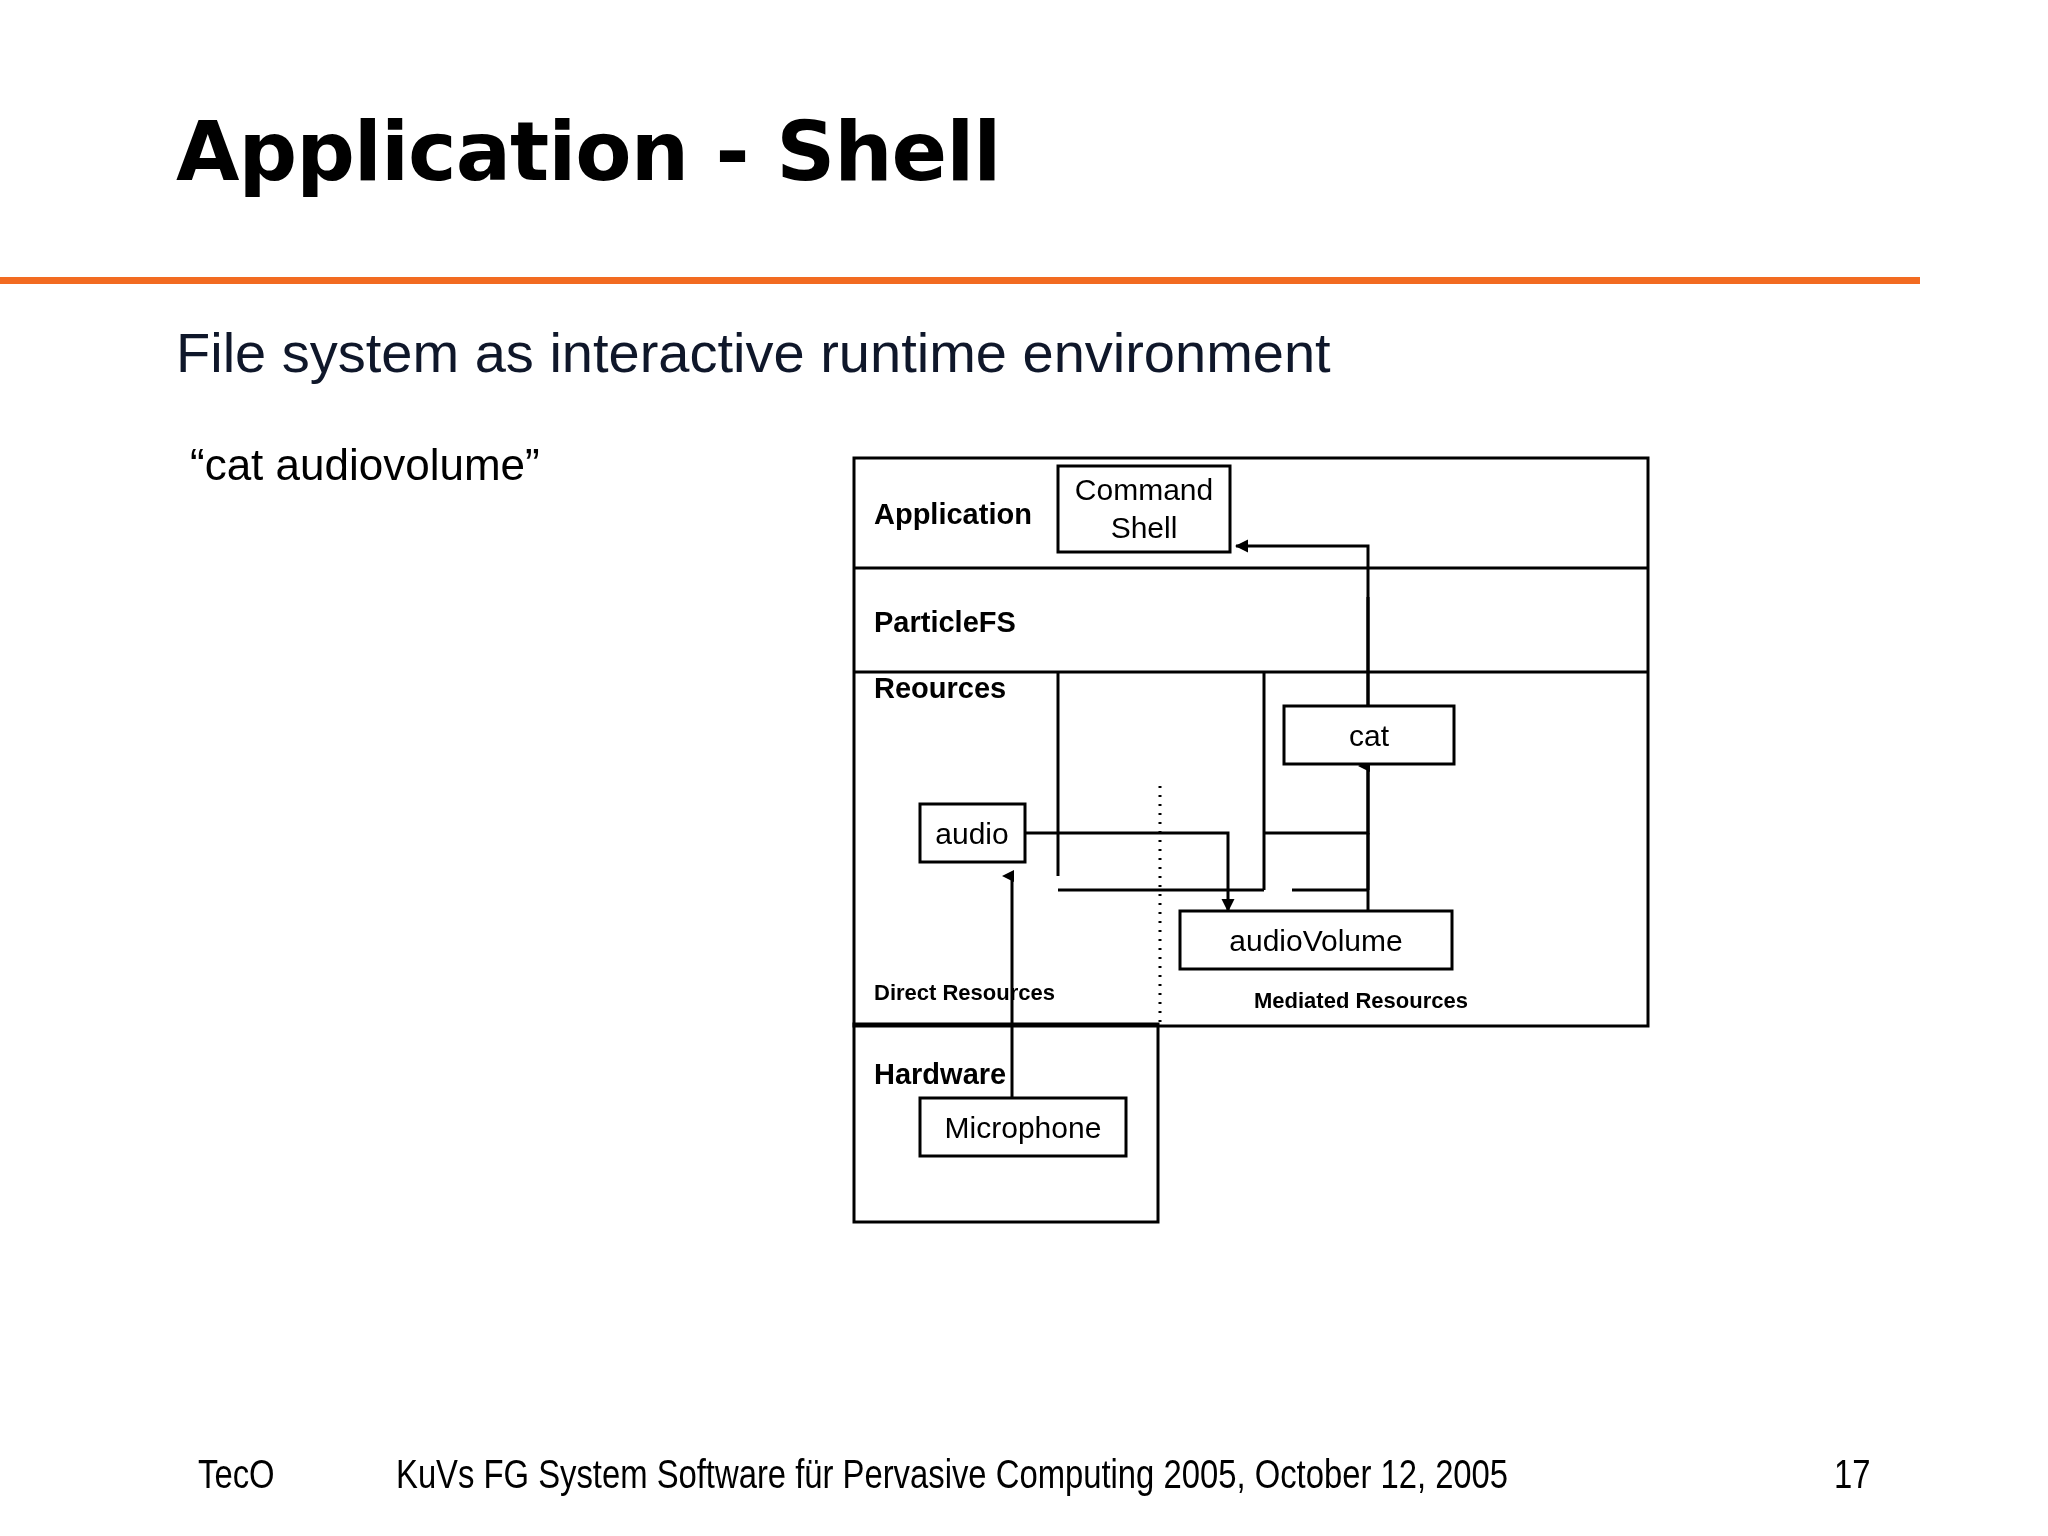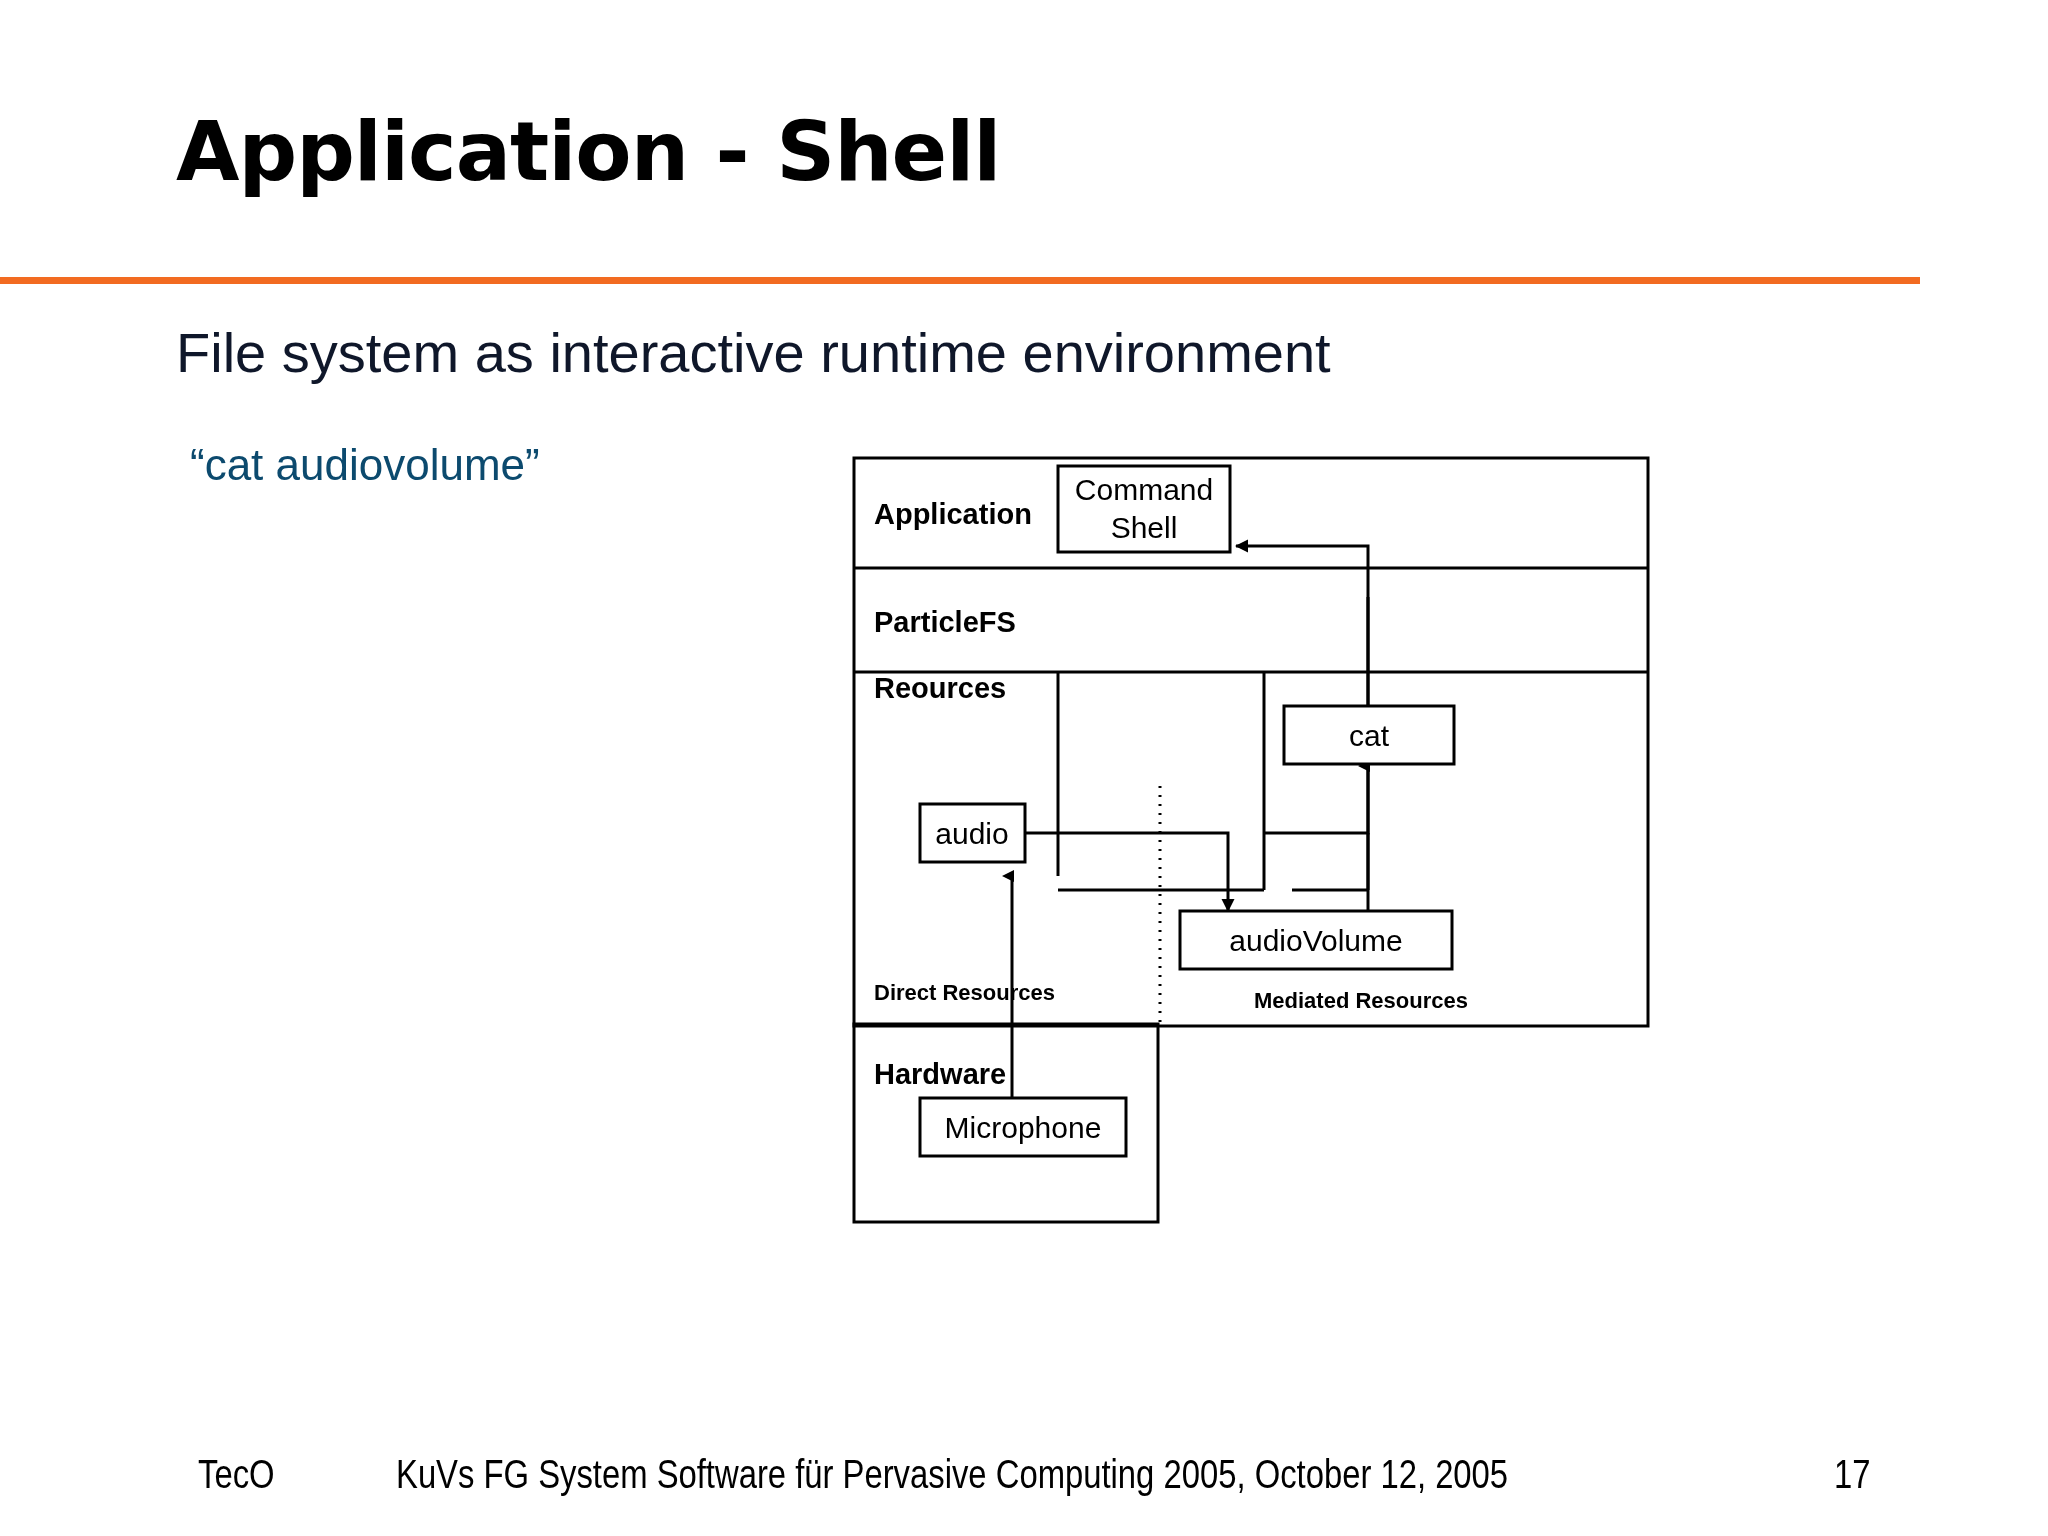--- a/index.html
+++ b/index.html
@@ -49,21 +49,21 @@
     white-space: nowrap;
   }
 
   
   #cmd-quote {
     position: absolute;
     left: 190px;
     top: 440px;
     font-family: "Liberation Sans", sans-serif;
     font-size: 44px;
-    color: #0c4a6e;
+    color: #000000;
     white-space: nowrap;
   }
 
   
   #diagram {
     position: absolute;
     left: 852px;
     top: 456px;
     width: 800px;
     height: 770px;

